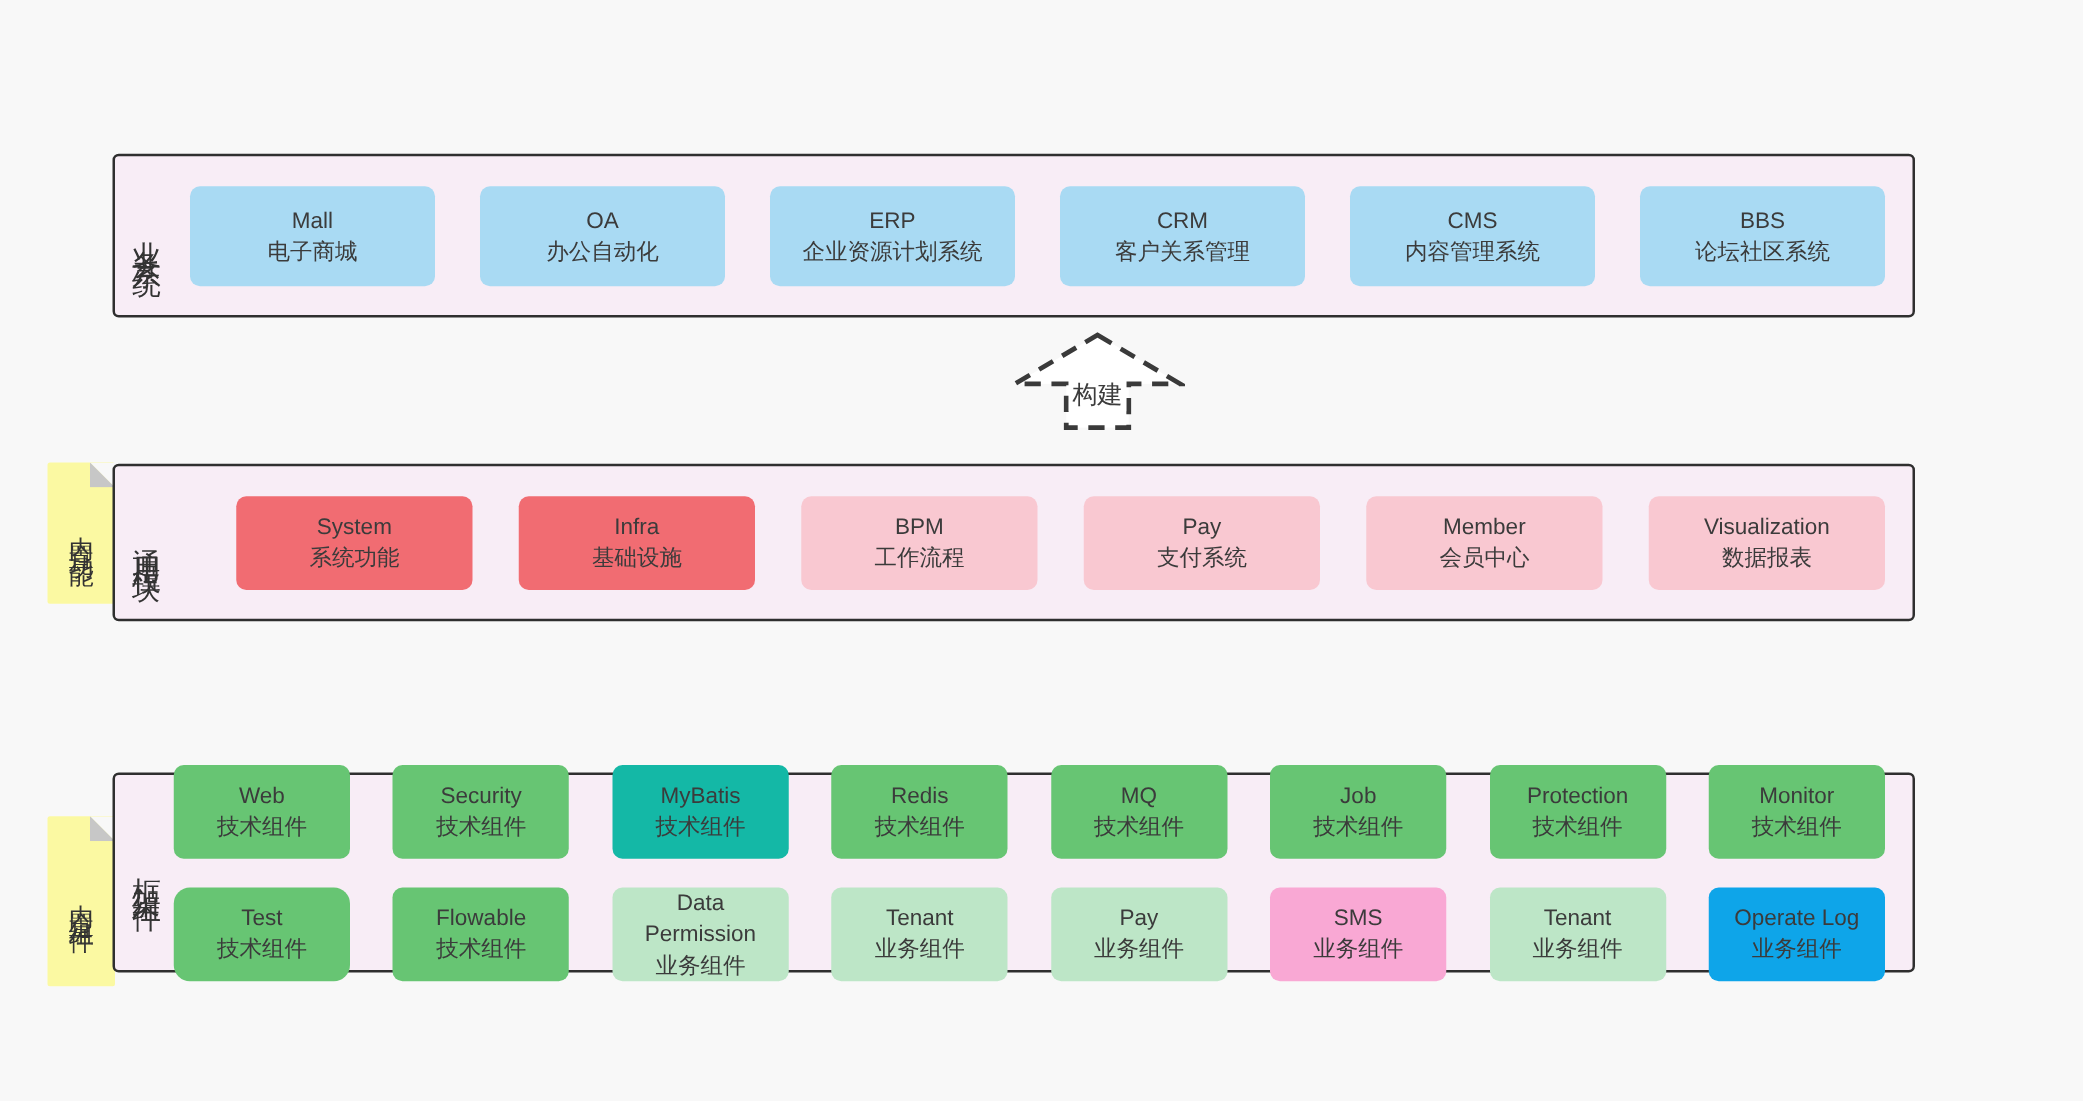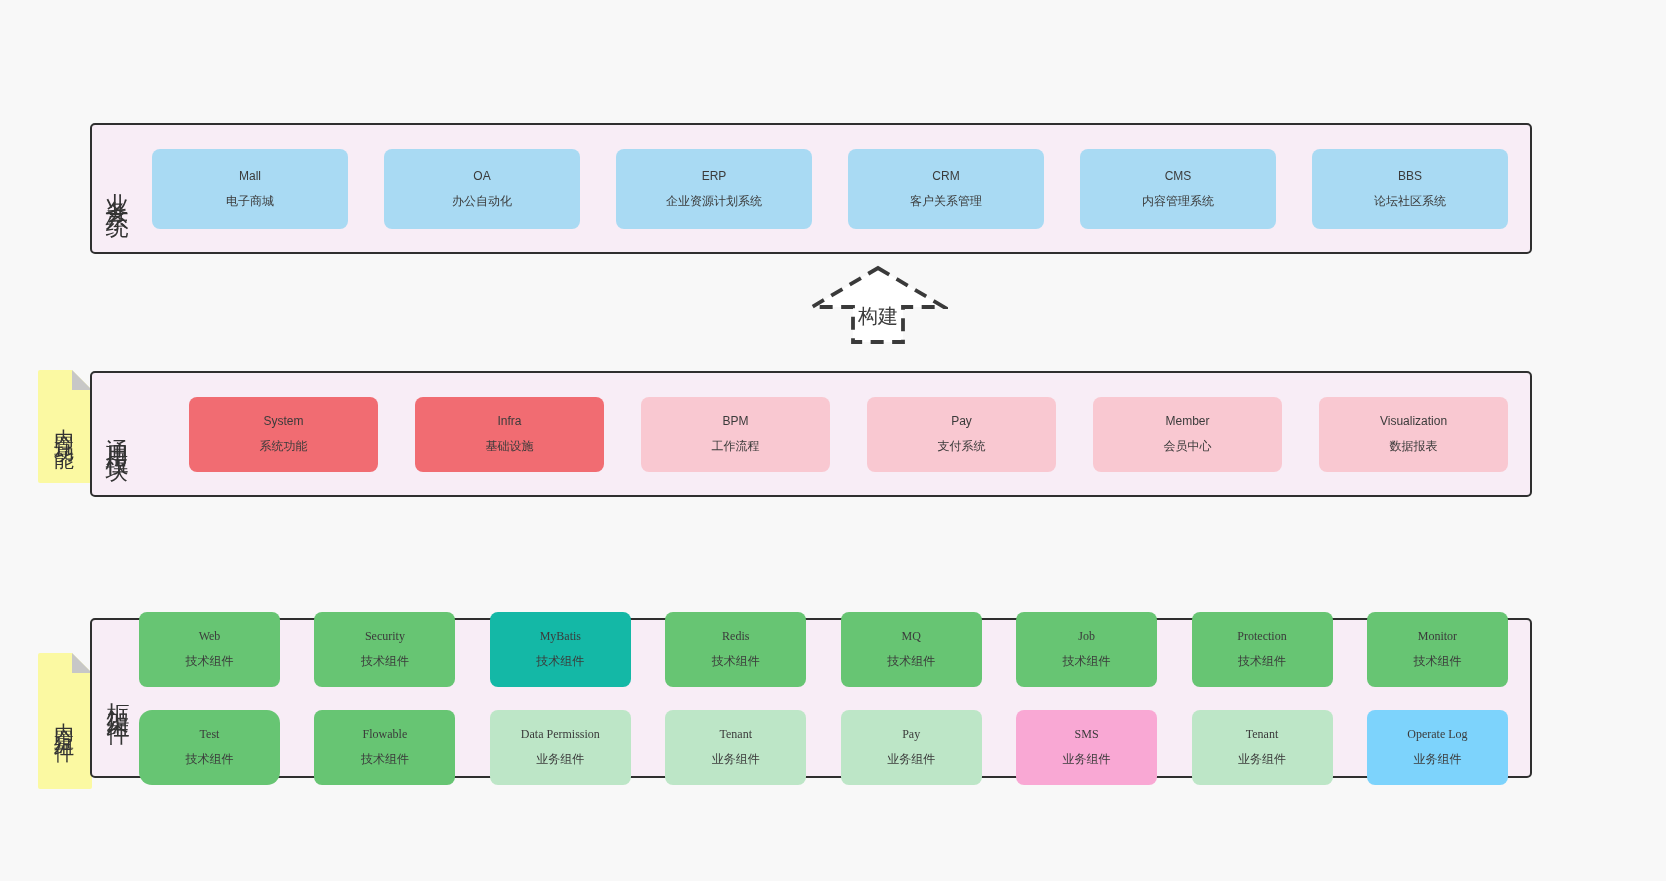--- a/index.html
+++ b/index.html
@@ -16,40 +16,40 @@
   
   .band{
     position:absolute;left:90px;width:1442px;
     background:#f8edf6;
     border:2px solid #2f2f2f;
     border-radius:5px;
     z-index:1;
   }
   .band1{top:123px;height:131px;}
   .band2{top:371px;height:126px;}
-  .band3{top:618px;height:160px;font-family:Liberation Serif, serif;}
+  .band3{top:618px;height:160px;}
 
   .side-label{
     position:absolute;left:2px;top:0;height:100%;width:48px;
     display:flex;align-items:center;justify-content:center;
     writing-mode:vertical-rl;text-orientation:upright;
     font-size:23px;letter-spacing:7px;color:#333;
   }
 
   .rows{
     position:absolute;left:60px;right:22px;top:0;height:100%;
     display:flex;flex-direction:column;justify-content:center;gap:23px;
   }
   .band3 .rows{left:47px;}
   .box-row{display:flex;justify-content:space-between;}
 
   .box{
     display:flex;flex-direction:column;align-items:center;justify-content:center;
     text-align:center;border-radius:8px;
-    font-size:12px;line-height:25px;padding:4px 8px;
+    font-size:18px;line-height:25px;padding:4px 8px;
   }
   .band1 .box{width:196px;height:80px;}
   .band2 .box{width:196px;height:75px;margin-left:37px;}
   .band3 .box{width:141px;height:75px;}
 
   
   .note{
     position:absolute;left:38px;width:54px;
     background:#fbf9a2;z-index:0;border-radius:2px;
     display:flex;align-items:center;justify-content:center;
@@ -223,21 +223,21 @@
             <div>业务组件</div>
           </div>
           <div class="box" style="background: #f9a8d4;">
             <div>SMS</div>
             <div>业务组件</div>
           </div>
           <div class="box" style="background: rgb(189, 230, 199);">
             <div>Tenant</div>
             <div>业务组件</div>
           </div>
-          <div class="box" style="background: #7dd3fc;">
+          <div class="box" style="background: #0ea5e9;">
             <div>Operate Log</div>
             <div>业务组件</div>
           </div>
         </div>
       </div>
   </div>
 
 </div>
 
 </body></html>

